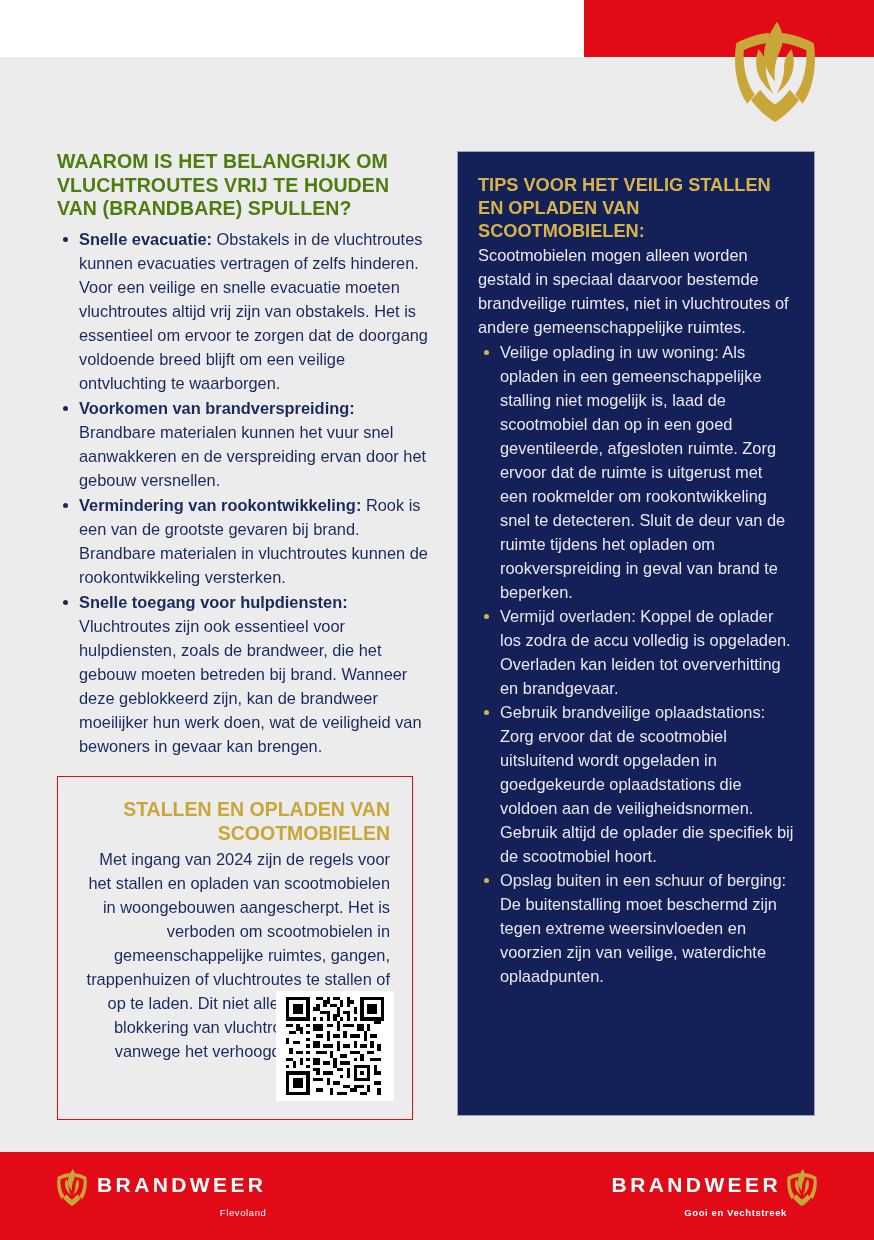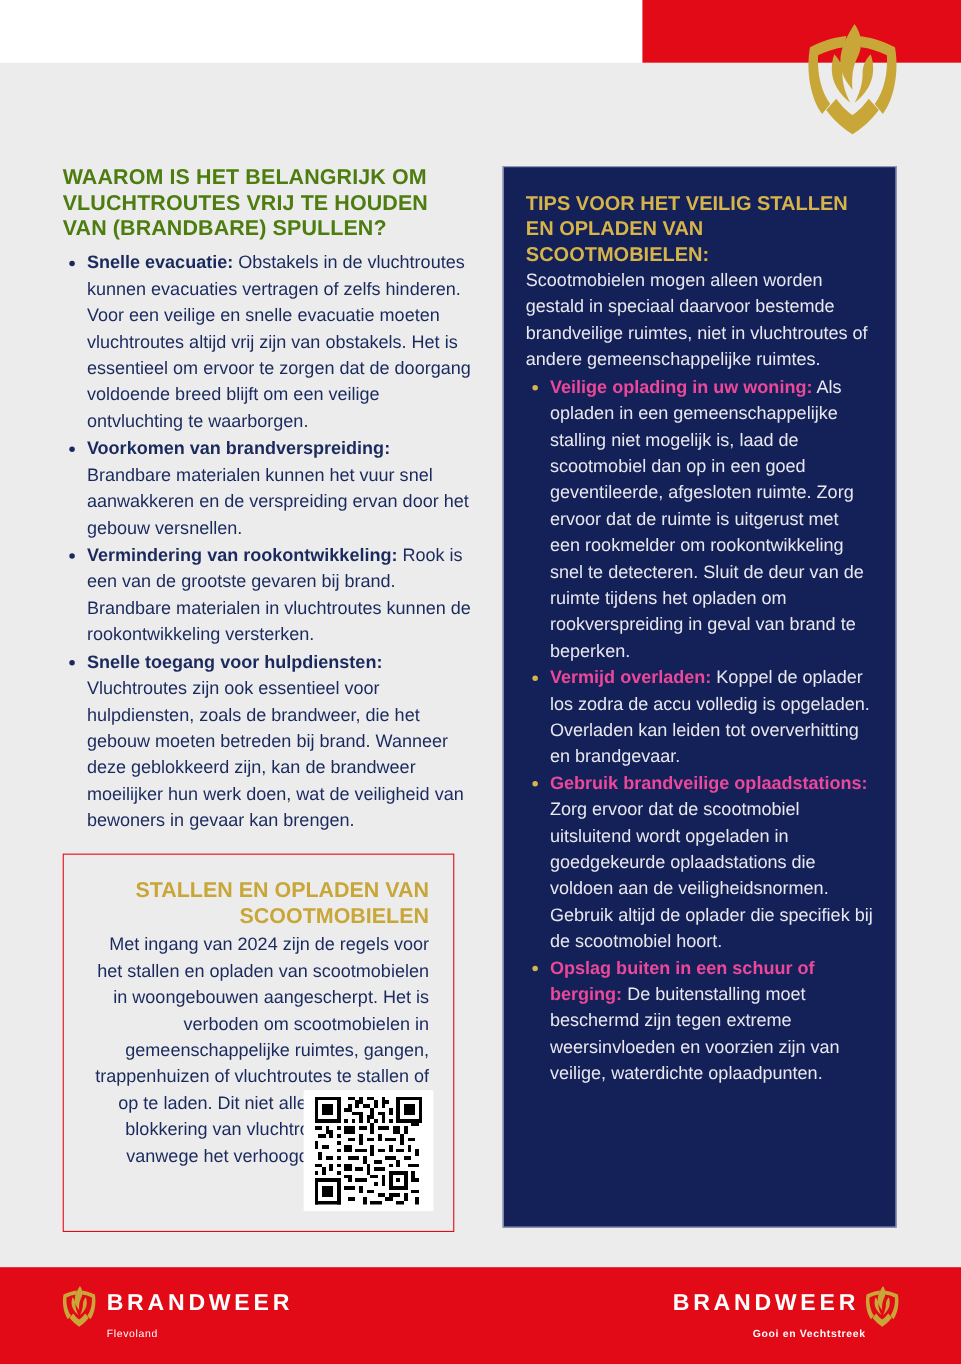--- a/index.html
+++ b/index.html
@@ -129,27 +129,28 @@
     line-height: 24px;
   }
   ul.list-navy > li::before {
     content: "";
     position: absolute;
     left: 6px; top: 10px;
     width: 5px; height: 5px;
     border-radius: 50%;
     background: #d6b44a;
   }
-  ul.list-navy > li b { color: #ec4899; font-weight: bold; text-align: center; }
+  ul.list-navy > li b { color: #e5e5e5; font-weight: normal; text-align: center; }
 
   
   .footer {
     position: absolute; left: 0; top: 1152px;
     width: 874px; height: 88px;
     background: #e30a17;
+    text-align: right;
   }
   .logo-left {
     position: absolute; left: 55px; top: 16px;
     display: flex; flex-direction: column;
   }
   .logo-left .row { display: flex; align-items: center; }
   .logo-left .mark { width: 34px; height: 34px; margin-right: 8px; }
   .logo-left .word {
     color: #ffffff; font-size: 21px; font-weight: bold;
     letter-spacing: 3.4px;

